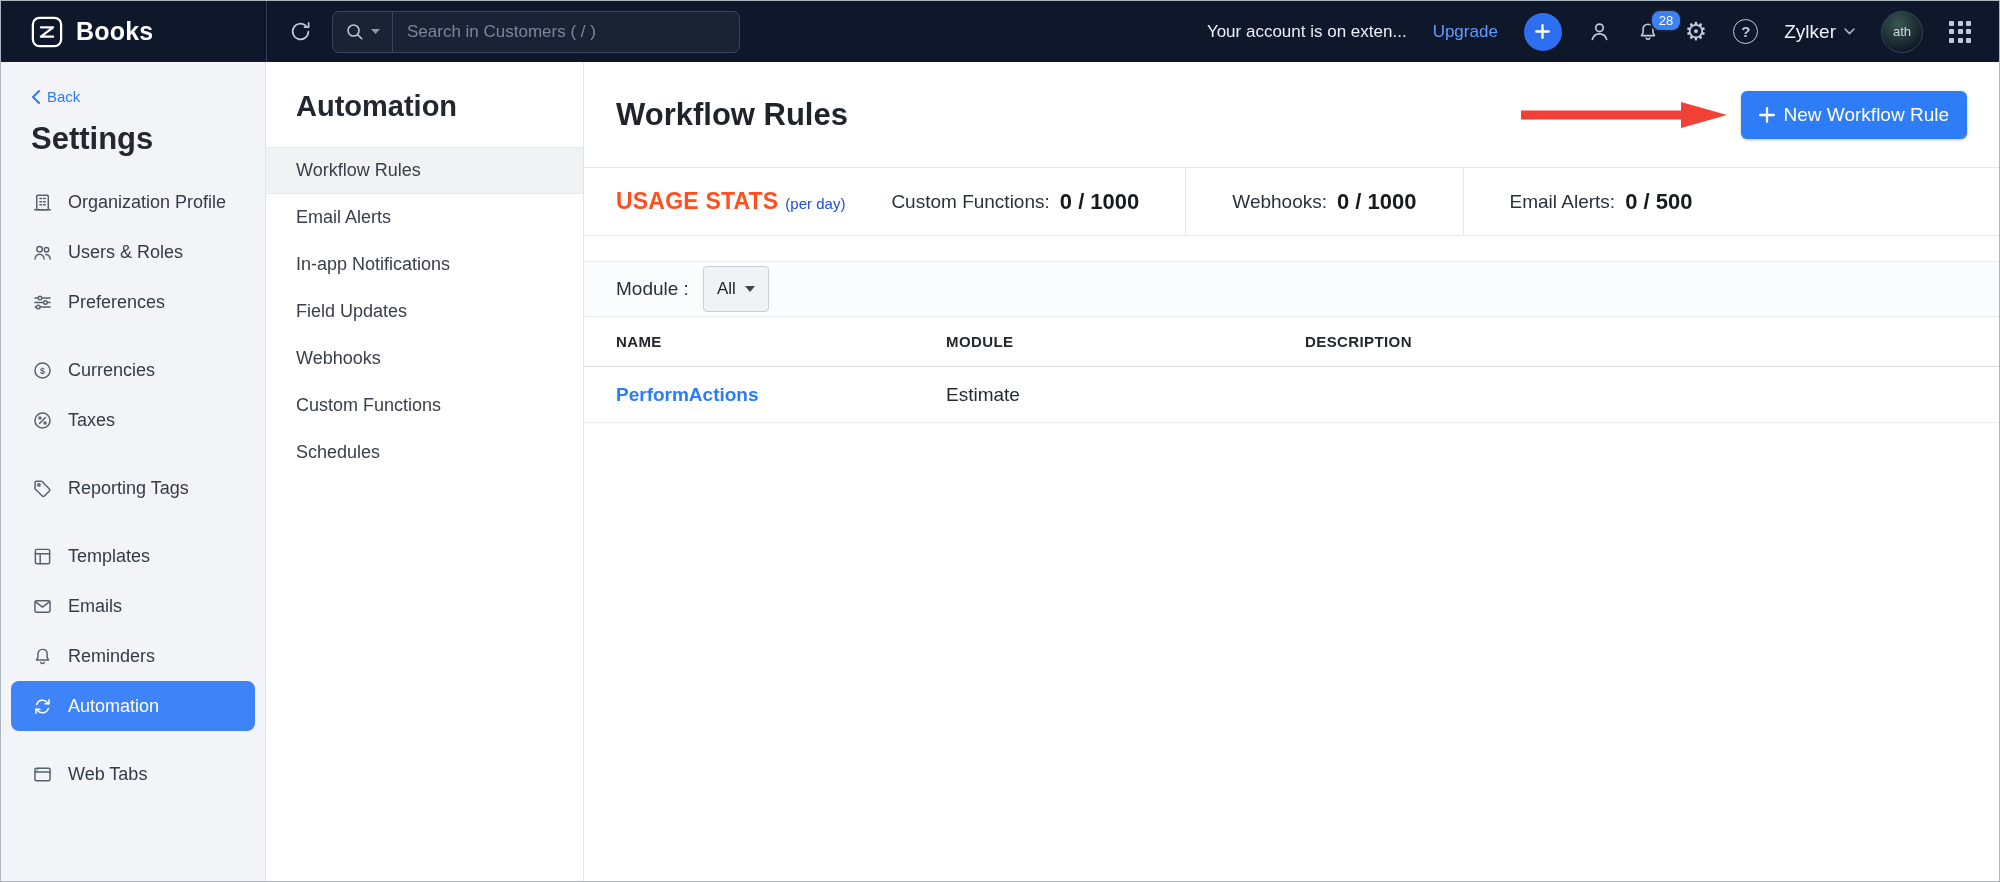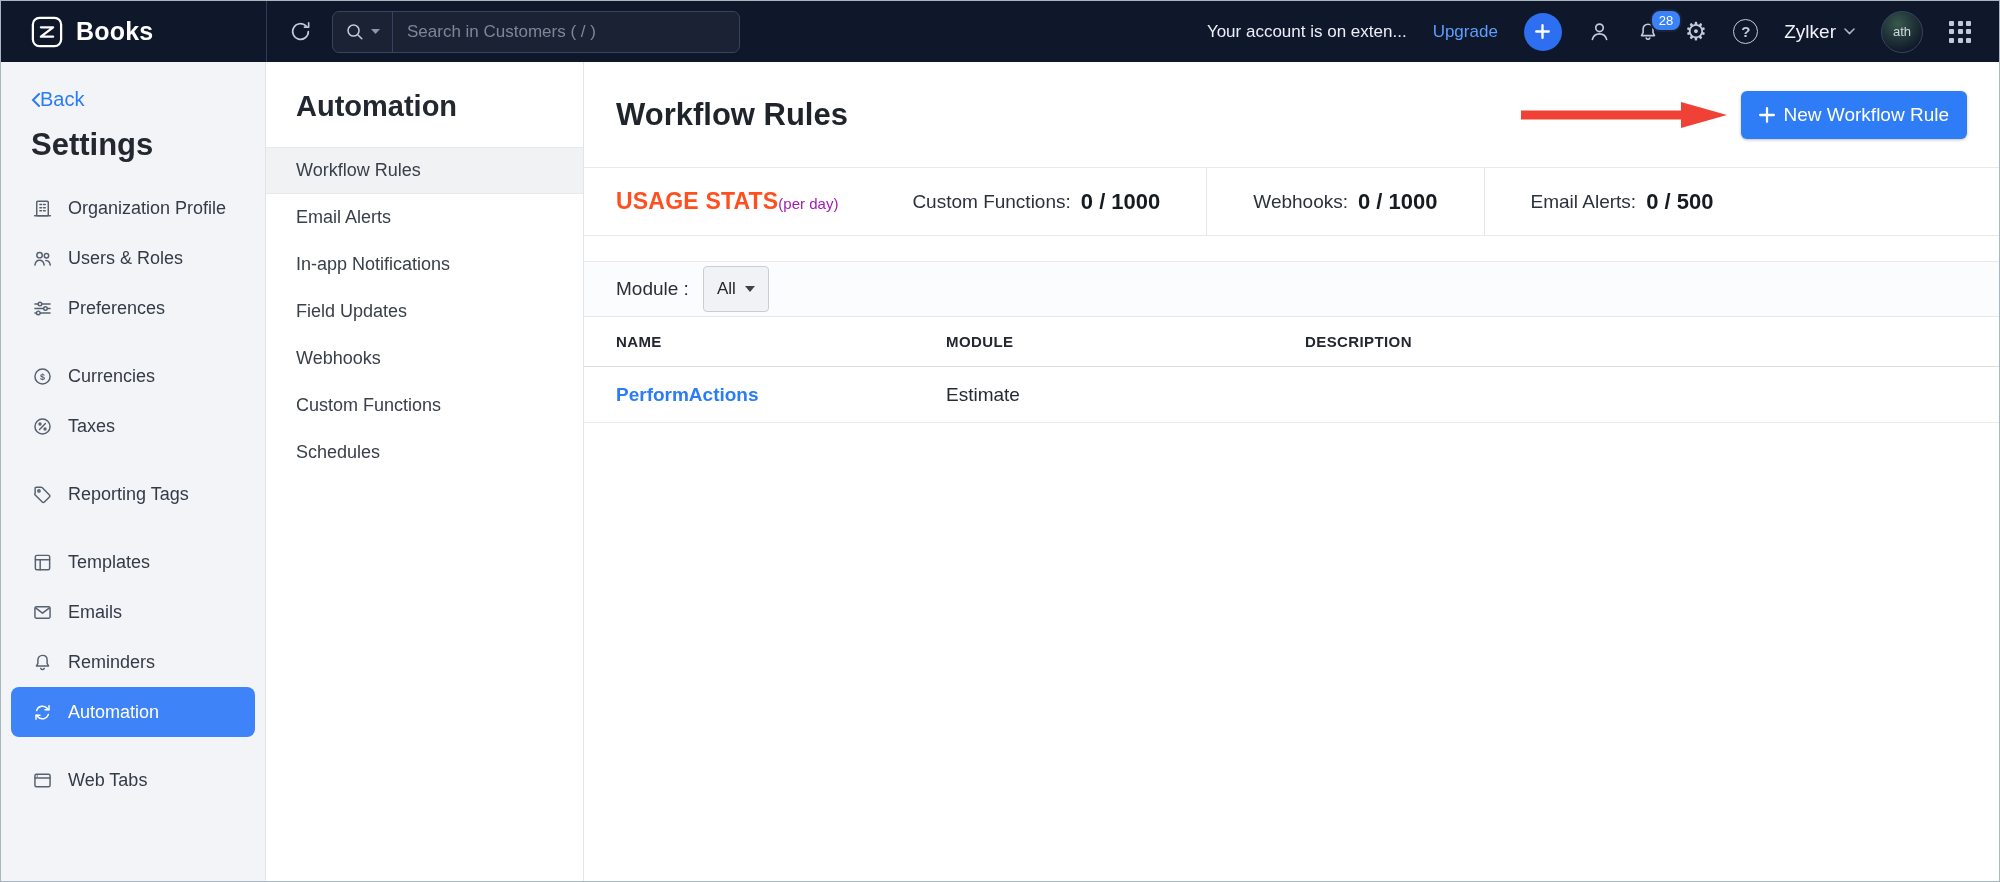--- a/index.html
+++ b/index.html
@@ -28,21 +28,21 @@
   .org { display:flex; align-items:center; gap:8px; font-size:19px; color:#f0f3fa; white-space:nowrap; }
   .avatar { width:42px; height:42px; border-radius:50%; background:radial-gradient(circle at 40% 30%, #38584e, #101a28 75%); display:flex; align-items:center; justify-content:center; color:#cfd8df; font-size:13px; border:1px solid #3a4262; }
   .grid-icon { display:grid; grid-template-columns:repeat(3,5px); grid-gap:3.5px; }
   .grid-icon span { width:5px; height:5px; background:#c3cadb; border-radius:1px; }
 
   
   .content { flex:1; display:flex; min-height:0; }
 
   
   .settings-sb { width:265px; background:#f2f4f7; border-right:1px solid #e1e4e9; padding-top:26px; overflow:hidden; flex-shrink:0; }
-  .back { display:flex; align-items:center; gap:0; color:#2b7cf7; font-size:20px; padding-left:30px; }
+  .back { display:flex; align-items:center; gap:7px; color:#2b7cf7; font-size:15px; padding-left:30px; }
   .settings-title { font-size:31px; font-weight:700; color:#23272f; padding:16px 0 20px 30px; }
   .nav-group { margin-bottom:18px; }
   .nav-item { height:50px; display:flex; align-items:center; gap:15px; padding-left:30px; font-size:18px; color:#333b47; }
   .nav-item.selected { background:#3f83f8; color:#fff; border-radius:8px; margin:0 10px; padding-left:20px; }
   .ico { display:flex; width:22px; justify-content:center; flex-shrink:0; }
   .ico svg { stroke:#566170; fill:none; stroke-width:1.4; stroke-linecap:round; stroke-linejoin:round; }
   .ico text { stroke:none; fill:#566170; font-family:"Liberation Sans", sans-serif; font-weight:bold; }
   .selected .ico svg { stroke:#fff; }
 
   
@@ -52,23 +52,23 @@
   .auto-item.selected { background:#f0f2f4; border-top:1px solid #e7e9ec; border-bottom:1px solid #e7e9ec; }
 
   
   .main { flex:1; display:flex; flex-direction:column; background:#fff; min-width:0; }
   .main-header { height:106px; display:flex; align-items:center; justify-content:space-between; padding:0 32px; border-bottom:1px solid #e7e9ed; flex-shrink:0; }
   .main-title { font-size:31px; font-weight:700; color:#1f242b; }
   .header-right { display:flex; align-items:center; gap:12px; }
   .new-btn { display:flex; align-items:center; gap:9px; background:#2e7cf6; color:#fff; border:none; border-radius:6px; padding:13px 18px; font-size:19px; font-family:inherit; box-shadow:0 1px 3px rgba(0,0,0,.25);text-align:right; }
 
   .usage-row { display:flex; align-items:center; height:68px; padding:0 32px; border-bottom:1px solid #e7e9ed; flex-shrink:0; }
-  .usage-head { display:flex; align-items:baseline; gap:0; margin-right:28px; }
+  .usage-head { display:flex; align-items:baseline; gap:7px; margin-right:0; }
   .usage-title { color:#ff4f1e; font-size:23px; font-weight:700; letter-spacing:.2px; }
-  .usage-perday { color:#a21caf; font-size:15px; }
+  .usage-perday { color:#1d4ed8; font-size:15px; }
   .stat { display:flex; align-items:center; gap:10px; padding:0 46px; align-self:stretch; }
   .stat + .stat { border-left:1px solid #e3e6ea; }
   .stat-label { font-size:19px; color:#2c323b; white-space:nowrap; }
   .stat-value { font-size:22px; font-weight:700; color:#171b20; white-space:nowrap; }
 
   .filter-row { margin-top:25px; height:56px; background:#fbfcfd; border-top:1px solid #e7e9ed; border-bottom:1px solid #e7e9ed; display:flex; align-items:center; gap:14px; padding:0 32px; flex-shrink:0; }
   .filter-label { font-size:19px; color:#2a2f37; }
   .dropdown { display:flex; align-items:center; gap:9px; background:#f1f2f5; border:1px solid #c8cdd5; border-radius:4px; padding:12px 13px; font-size:17px; color:#23272e; }
 
   .thead { display:grid; grid-template-columns:330px 359px 1fr; padding:0 32px; height:50px; align-items:center; border-bottom:1px solid #d9dde2; font-size:15px; font-weight:700; color:#23272e; letter-spacing:.4px; flex-shrink:0; }

